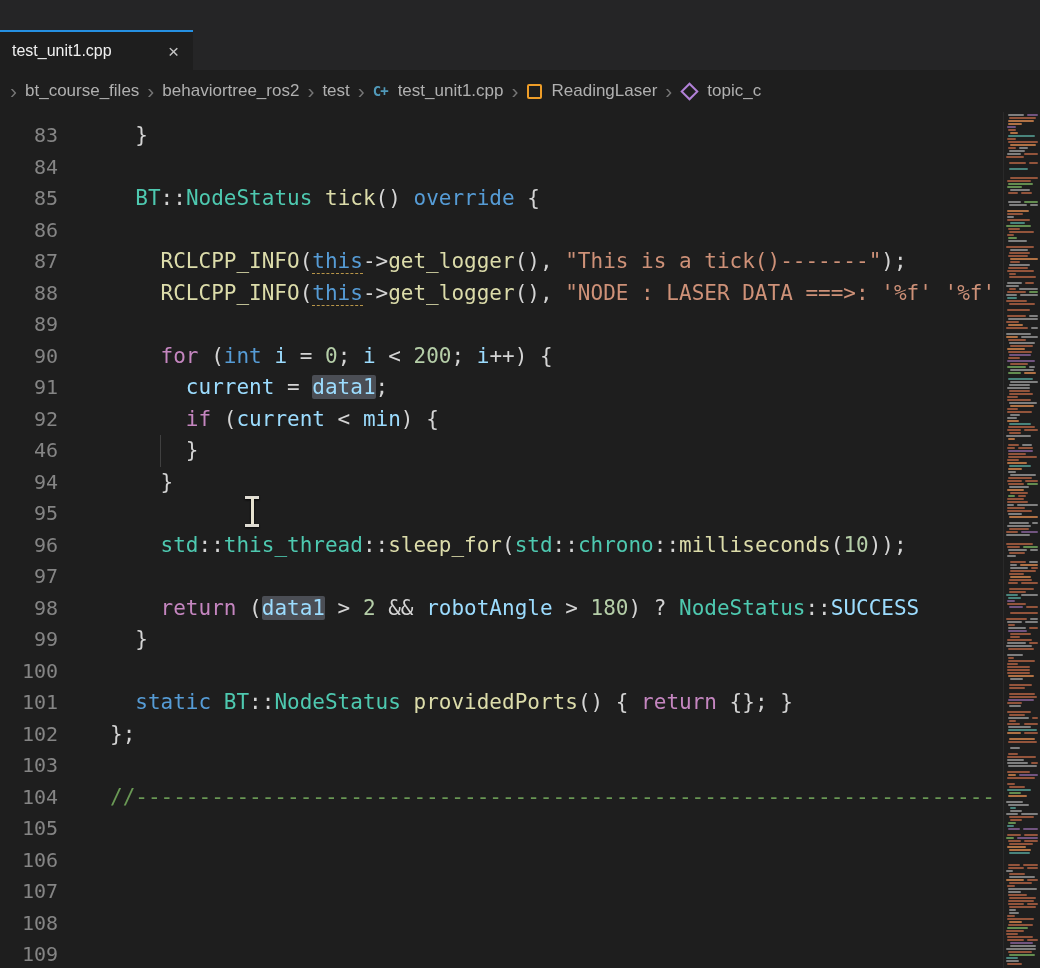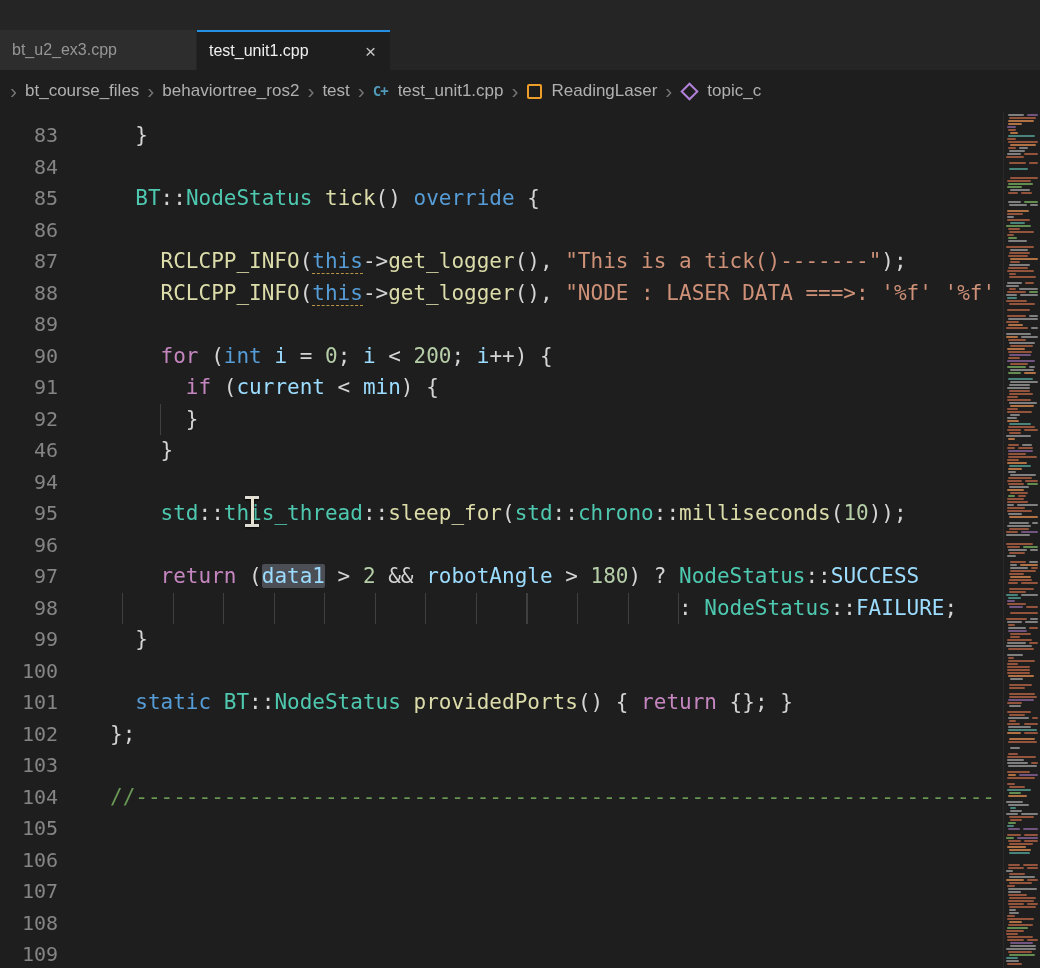--- a/index.html
+++ b/index.html
@@ -71,23 +71,20 @@
   .ibeam .stem{position:absolute;left:5.5px;top:1px;bottom:1px;width:3px;background:#e6e2cf;}
 </style>
 </head>
 <body>
 
 <div class="window">
 
   <div class="titlebar"></div>
 
   <div class="tabbar">
-    <div class="tab inactive">
-      <span class="tab-label">bt_u2_ex3.cpp</span>
-    </div>
     <div class="tab active">
       <span class="tab-label">test_unit1.cpp</span>
       <span class="close">×</span>
     </div>
   </div>
 
   <div class="breadcrumbs" id="breadcrumbs">
       <span class="bc-sep">›</span>
       <span class="bc-item">bt_course_files</span>
       <span class="bc-sep">›</span>
@@ -137,28 +134,28 @@
       </div>
     <div class="code" id="code">
         <div class="cl"><span class="tk-p">  }</span></div>
         <div class="cl"></div>
         <div class="cl"><span class="tk-p">  </span><span class="tk-t">BT</span><span class="tk-p">::</span><span class="tk-t">NodeStatus</span><span class="tk-p"> </span><span class="tk-f">tick</span><span class="tk-p">() </span><span class="tk-k">override</span><span class="tk-p"> {</span></div>
         <div class="cl"></div>
         <div class="cl"><span class="tk-p">    </span><span class="tk-f">RCLCPP_INFO</span><span class="tk-p">(</span><span class="tk-th">this</span><span class="tk-p">-&gt;</span><span class="tk-f">get_logger</span><span class="tk-p">(), </span><span class="tk-s">"This is a tick()-------"</span><span class="tk-p">);</span></div>
         <div class="cl"><span class="tk-p">    </span><span class="tk-f">RCLCPP_INFO</span><span class="tk-p">(</span><span class="tk-th">this</span><span class="tk-p">-&gt;</span><span class="tk-f">get_logger</span><span class="tk-p">(), </span><span class="tk-s">"NODE : LASER DATA ===&gt;: '%f' '%f'</span></div>
         <div class="cl"></div>
         <div class="cl"><span class="tk-p">    </span><span class="tk-c">for</span><span class="tk-p"> (</span><span class="tk-k">int</span><span class="tk-p"> </span><span class="tk-v">i</span><span class="tk-p"> = </span><span class="tk-n">0</span><span class="tk-p">; </span><span class="tk-v">i</span><span class="tk-p"> &lt; </span><span class="tk-n">200</span><span class="tk-p">; </span><span class="tk-v">i</span><span class="tk-p">++) {</span></div>
+        <div class="cl"><span class="tk-p">      </span><span class="tk-v">current</span><span class="tk-p"> = </span><span class="tk-hl">data1</span><span class="tk-p">;</span></div>
         <div class="cl"><span class="tk-p">      </span><span class="tk-c">if</span><span class="tk-p"> (</span><span class="tk-v">current</span><span class="tk-p"> &lt; </span><span class="tk-v">min</span><span class="tk-p">) {</span></div>
         <div class="cl"><span class="tk-ig6"></span><span class="tk-p">}</span></div>
         <div class="cl"><span class="tk-p">    }</span></div>
         <div class="cl"></div>
         <div class="cl"><span class="tk-p">    </span><span class="tk-t">std</span><span class="tk-p">::</span><span class="tk-t">this_thread</span><span class="tk-p">::</span><span class="tk-f">sleep_for</span><span class="tk-p">(</span><span class="tk-t">std</span><span class="tk-p">::</span><span class="tk-t">chrono</span><span class="tk-p">::</span><span class="tk-f">milliseconds</span><span class="tk-p">(</span><span class="tk-n">10</span><span class="tk-p">));</span></div>
         <div class="cl"></div>
         <div class="cl"><span class="tk-p">    </span><span class="tk-c">return</span><span class="tk-p"> (</span><span class="tk-hl">data1</span><span class="tk-p"> &gt; </span><span class="tk-n">2</span><span class="tk-p"> &amp;&amp; </span><span class="tk-v">robotAngle</span><span class="tk-p"> &gt; </span><span class="tk-n">180</span><span class="tk-p">) ? </span><span class="tk-t">NodeStatus</span><span class="tk-p">::</span><span class="tk-v">SUCCESS</span></div>
-        <div class="cl"><span class="tk-ig45"></span><span class="tk-p">: </span><span class="tk-t">NodeStatus</span><span class="tk-p">::</span><span class="tk-v">FAILURE</span><span class="tk-p">;</span></div>
         <div class="cl"><span class="tk-p">  }</span></div>
         <div class="cl"></div>
         <div class="cl"><span class="tk-p">  </span><span class="tk-k">static</span><span class="tk-p"> </span><span class="tk-t">BT</span><span class="tk-p">::</span><span class="tk-t">NodeStatus</span><span class="tk-p"> </span><span class="tk-f">providedPorts</span><span class="tk-p">() { </span><span class="tk-c">return</span><span class="tk-p"> {}; }</span></div>
         <div class="cl"><span class="tk-p">};</span></div>
         <div class="cl"></div>
         <div class="cl"><span class="tk-cm">//--------------------------------------------------------------------</span></div>
       </div>
     <div class="minimap" id="minimap">
         <span class="mm" style="left: 4.0548px; top: 2px; width: 15.7967px; background: rgb(138, 138, 138);"></span>
         <span class="mm" style="left: 22.8515px; top: 2px; width: 11.1485px; background: rgb(122, 90, 138);"></span>

